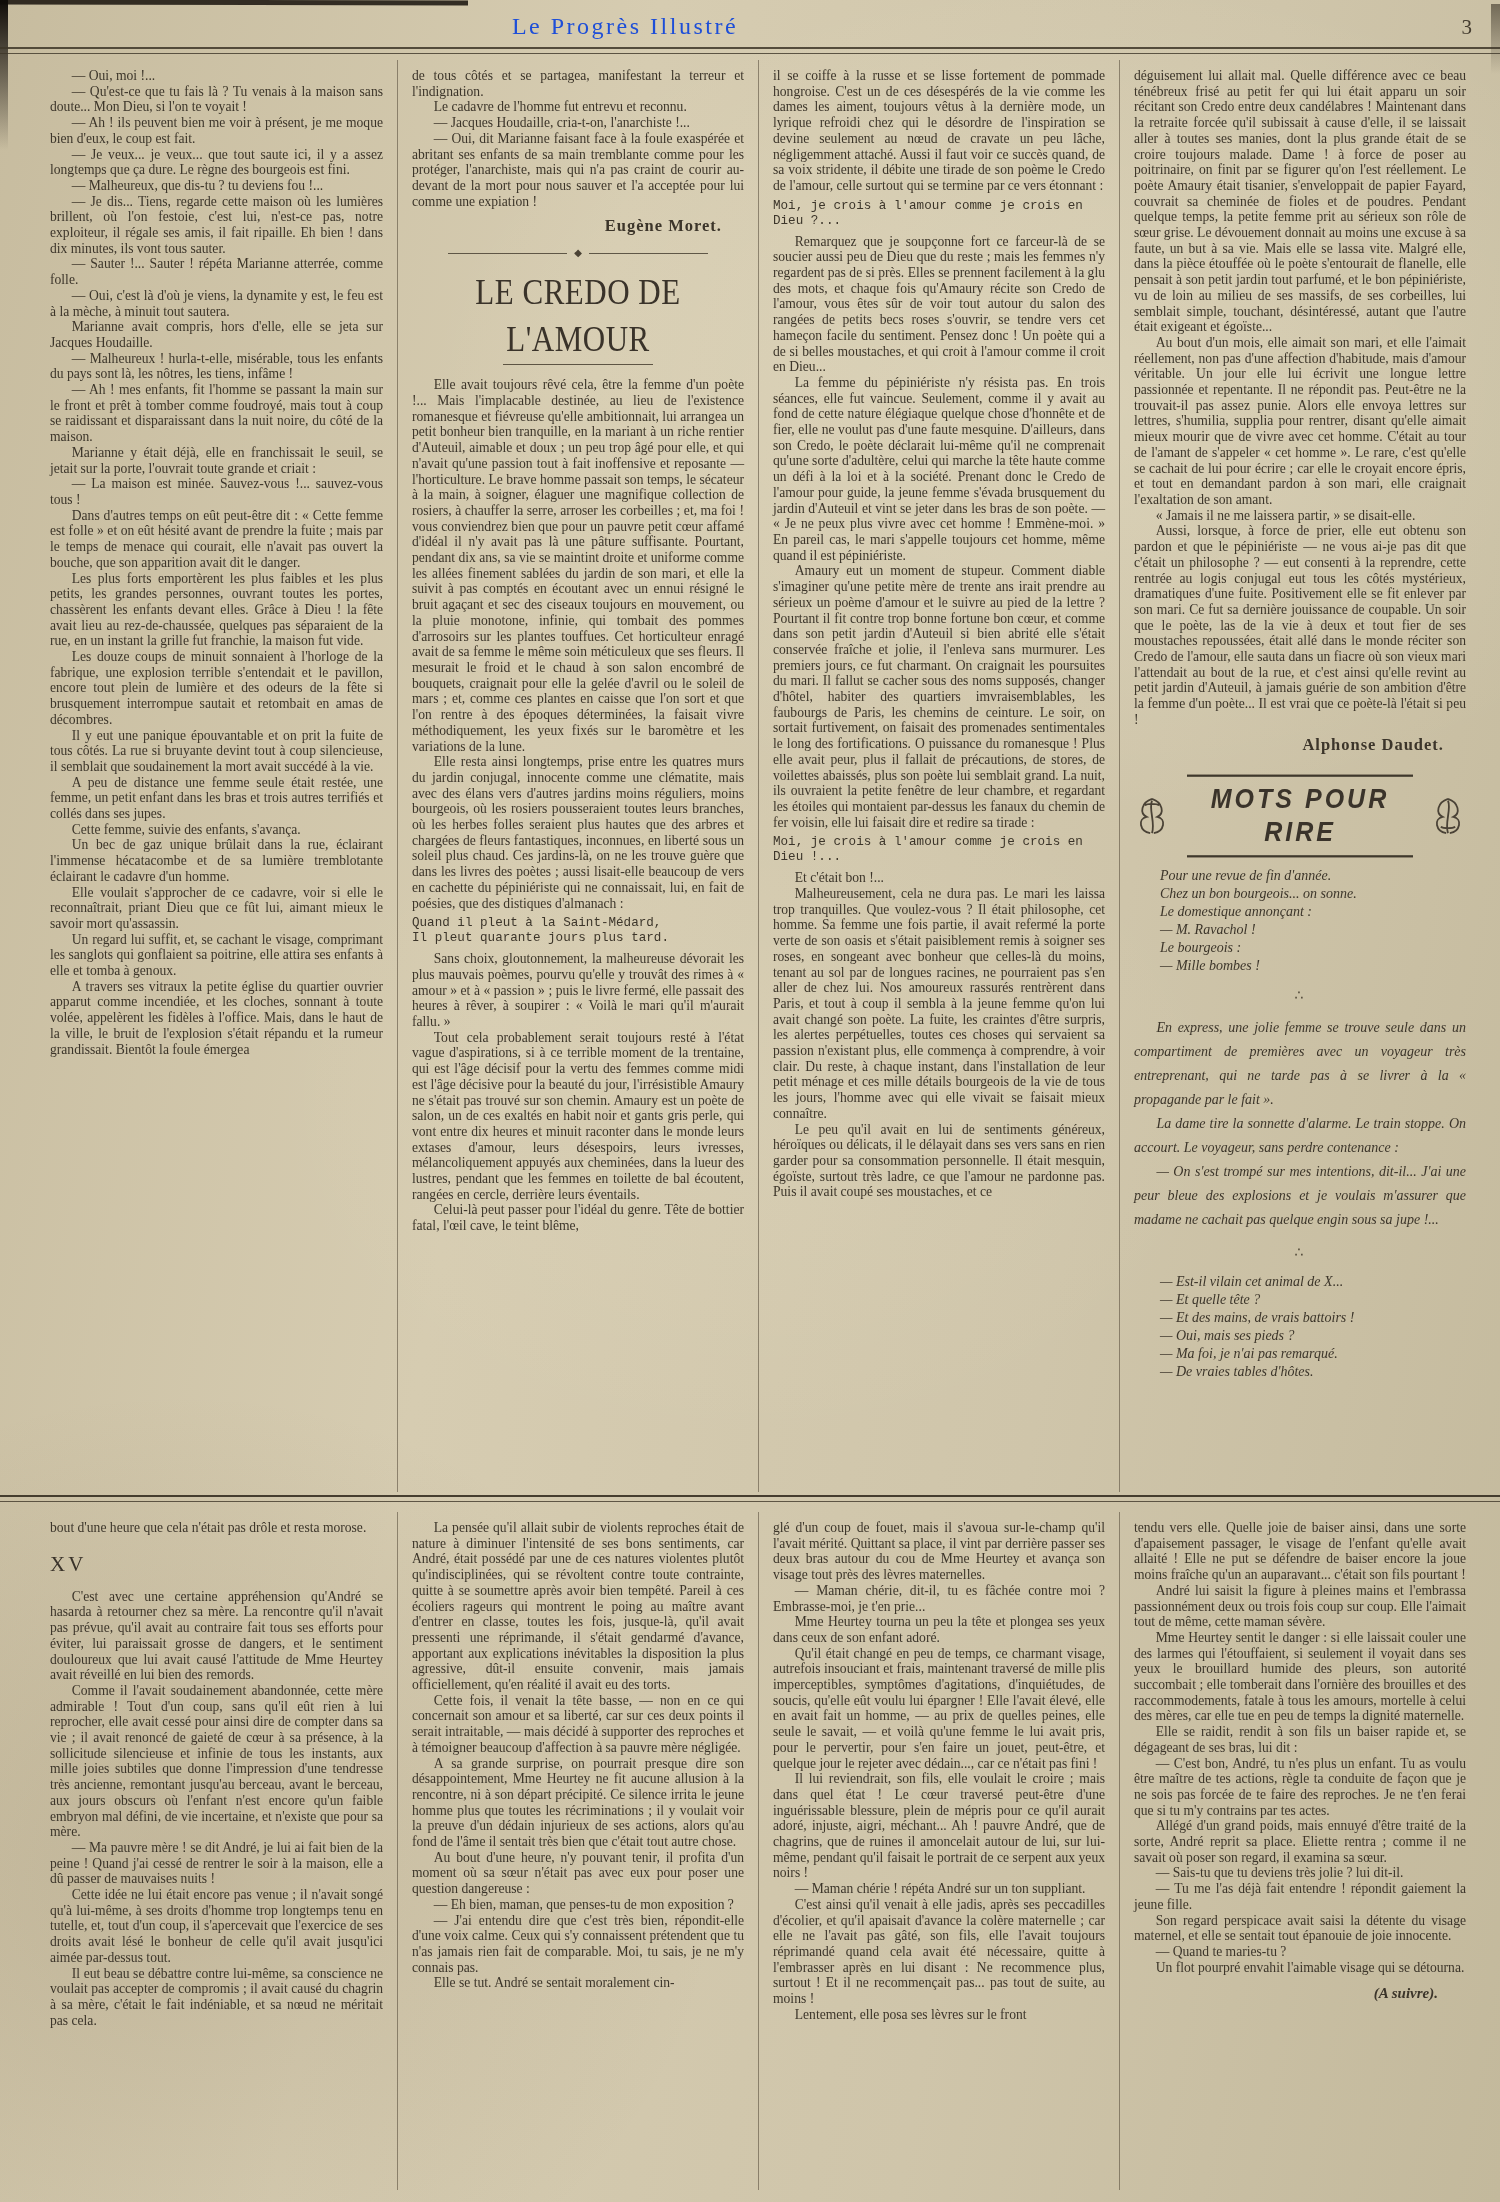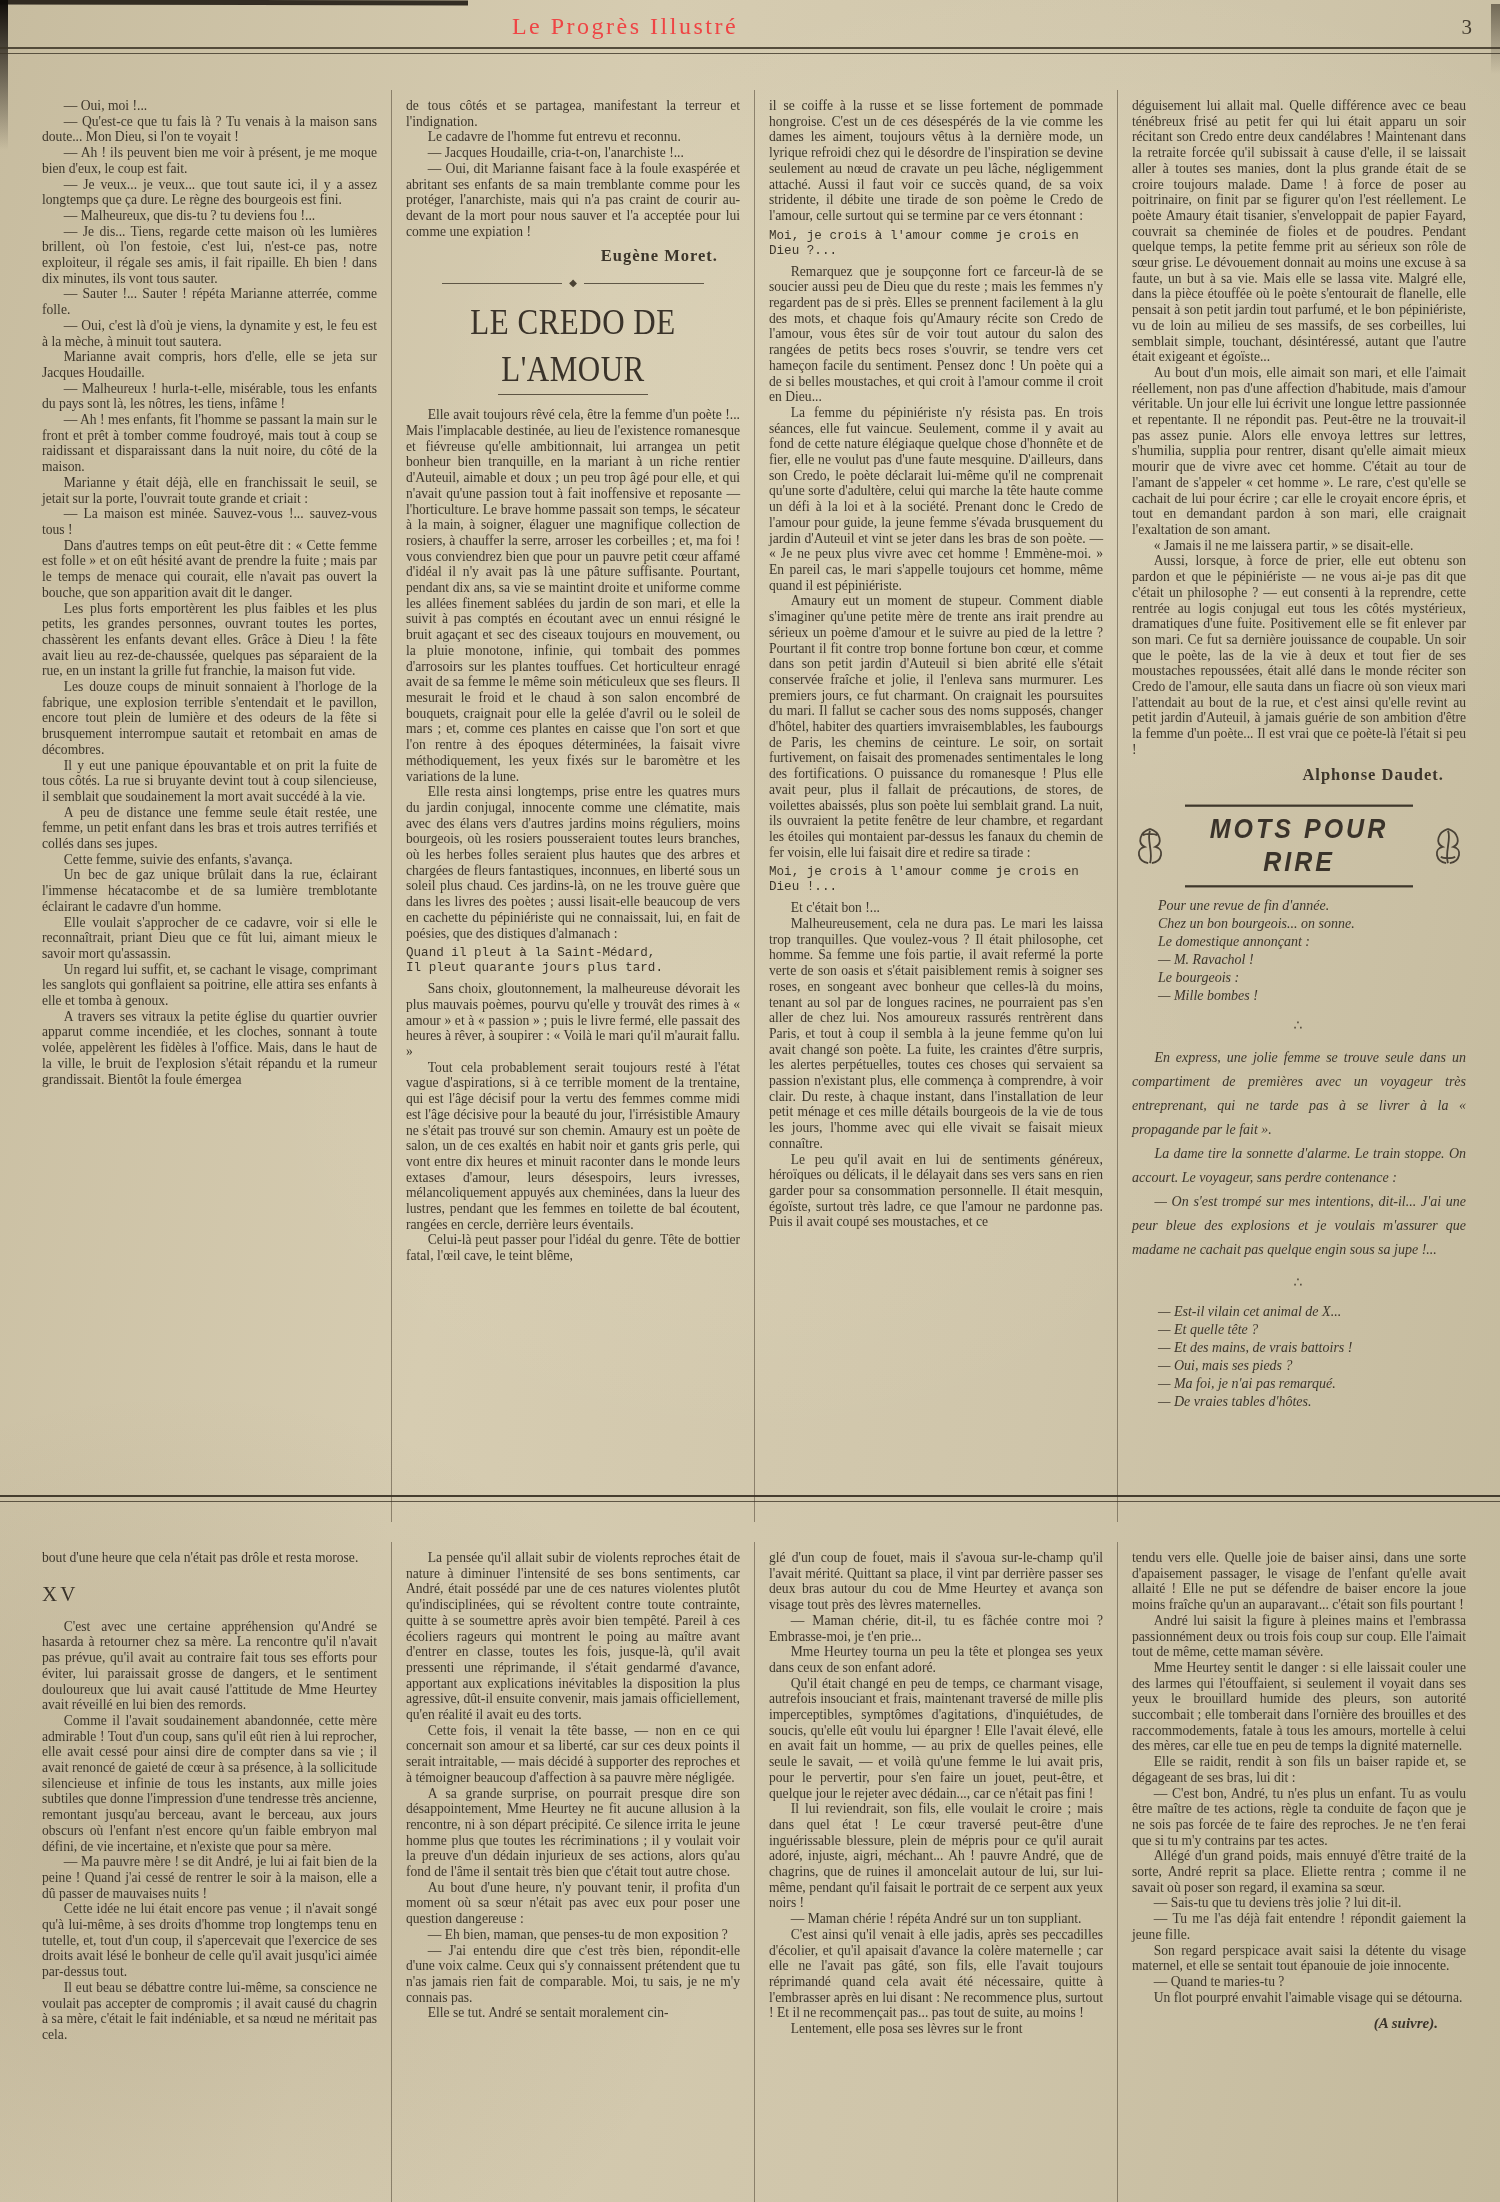--- a/index.html
+++ b/index.html
@@ -11,26 +11,26 @@
       radial-gradient(1100px 700px at 72% 18%, rgba(255,250,228,.22), transparent 60%),
       radial-gradient(900px 800px at 12% 85%, rgba(110,92,62,.16), transparent 60%),
       radial-gradient(700px 500px at 50% 50%, rgba(255,248,225,.10), transparent 70%),
       linear-gradient(100deg,#c7bc9f,#d6ccb1 35%,#cfc5aa 68%,#c3b99c);
   }
   .artifact-top{position:absolute;left:0;top:0;width:468px;height:5px;background:#17120c;opacity:.85;transform:rotate(.15deg);}
   .artifact-left{position:absolute;left:0;top:0;width:8px;height:150px;background:linear-gradient(#100c08,rgba(16,12,8,0));}
   .artifact-right{position:absolute;right:0;top:4px;width:9px;height:70px;background:linear-gradient(#2a2318,rgba(42,35,24,0));opacity:.55;}
 
   .masthead-title{position:absolute;top:13px;left:455px;width:340px;text-align:center;
-    font-size:24px;letter-spacing:2.5px;color:#ef4444;}
+    font-size:24px;letter-spacing:2.5px;color:#1d4ed8;}
   .page-number{position:absolute;top:15px;right:28px;font-size:21px;color:#453d30;}
   .masthead-rule{position:absolute;left:0;right:0;top:47px;height:4px;
     border-top:2px solid rgba(62,54,40,.85);border-bottom:1px solid rgba(62,54,40,.8);}
 
-  .columns{position:absolute;left:28px;right:20px;display:flex;margin-top:30px;}
+  .columns{position:absolute;left:36px;right:20px;display:flex;}
   .columns-top{top:60px;height:1432px;}
   .columns-bottom{top:1512px;height:678px;}
   .col{width:25%;box-sizing:border-box;padding:8px 14px 0;overflow:hidden;}
   .col + .col{border-left:1px solid rgba(80,70,52,.55);}
 
   .para{margin:0;text-indent:1.6em;text-align:justify;font-size:13.6px;line-height:15.7px;}
   .noind{text-indent:0;}
   .ital{font-style:italic;font-size:14px;line-height:24px;}
   .signature{margin:7px 22px 4px 0;text-align:right;font-weight:bold;font-size:16.5px;letter-spacing:1px;}
   .verse{margin:5px 0;font-size:12.6px;line-height:15px;white-space:pre-line;font-family:Liberation Mono, monospace;}

